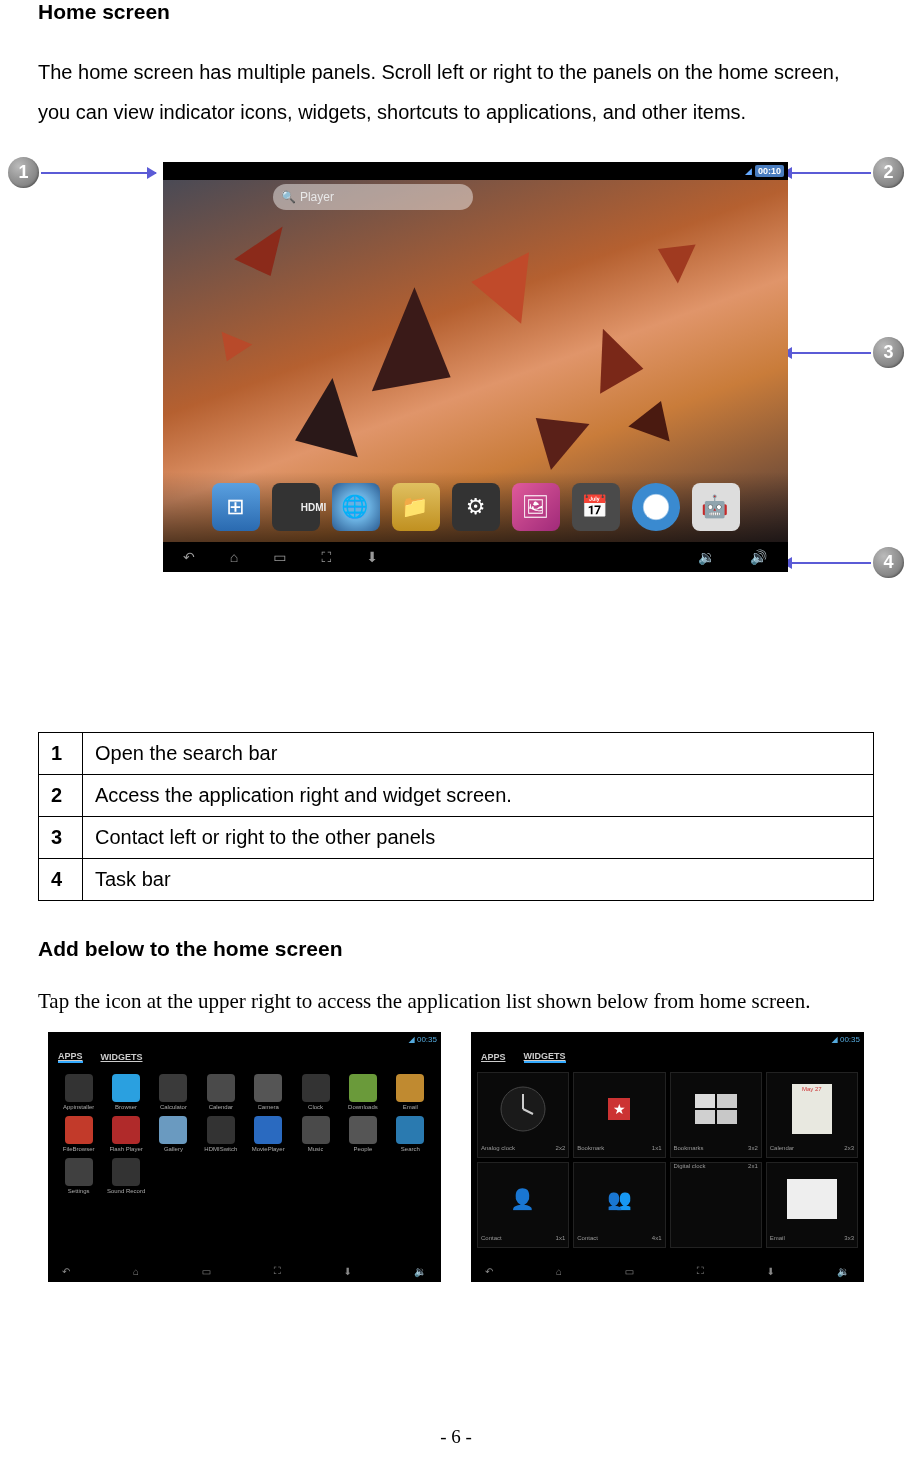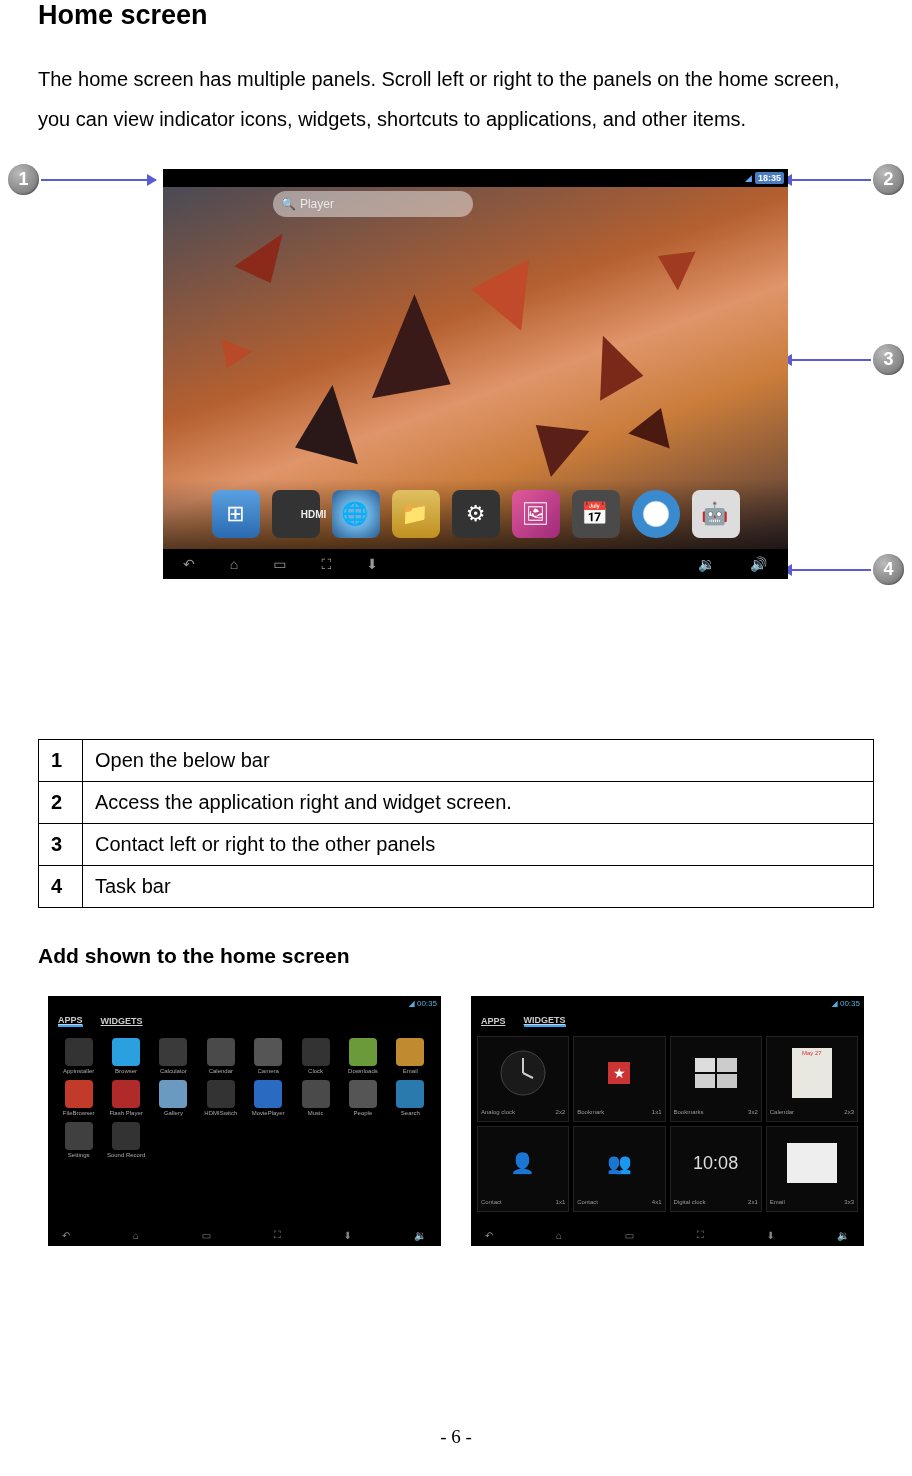--- a/index.html
+++ b/index.html
@@ -8,21 +8,21 @@
     width: 912px;
     height: 1476px;
     position: relative;
     background: #fff;
     color: #000;
   }
   .page {
     padding: 0 38px 0 38px;
   }
   h1.heading {
-    font-size: 27px;
+    font-size: 21px;
     font-weight: bold;
     margin-top: 0px;
     margin-bottom: 28px;
   }
   p.body {
     font-size: 20px;
     line-height: 2.0;
   }
   
   .figure-wrap {
@@ -182,21 +182,21 @@
         <div style="position:absolute;left:320px;top:70px;width:0;height:0;border-left:25px solid transparent;border-right:40px solid transparent;border-bottom:60px solid #c04a2a;transform:rotate(40deg);"></div>
         <div style="position:absolute;left:420px;top:150px;width:0;height:0;border-left:35px solid transparent;border-right:15px solid transparent;border-bottom:55px solid #7a2818;transform:rotate(-30deg);"></div>
         <div style="position:absolute;left:140px;top:200px;width:0;height:0;border-left:20px solid transparent;border-right:45px solid transparent;border-bottom:70px solid #2a1818;transform:rotate(15deg);"></div>
         <div style="position:absolute;left:500px;top:60px;width:0;height:0;border-left:15px solid transparent;border-right:25px solid transparent;border-bottom:35px solid #a03a20;transform:rotate(60deg);"></div>
         <div style="position:absolute;left:360px;top:230px;width:0;height:0;border-left:30px solid transparent;border-right:30px solid transparent;border-bottom:45px solid #5a2018;transform:rotate(-50deg);"></div>
         <div style="position:absolute;left:60px;top:150px;width:0;height:0;border-left:18px solid transparent;border-right:12px solid transparent;border-bottom:28px solid #b84a2a;transform:rotate(80deg);"></div>
         <div style="position:absolute;left:470px;top:220px;width:0;height:0;border-left:22px solid transparent;border-right:22px solid transparent;border-bottom:35px solid #4a1a10;transform:rotate(20deg);"></div>
       </div>
       <div class="status-bar">
         <span class="wifi">◢</span>
-        <span class="time">18:35</span>
+        <span class="time">00:10</span>
       </div>
       <div class="search-widget">
         <span class="g">🔍</span>
         <span class="txt">Player</span>
       </div>
       <div class="dock">
         <div class="app" style="background:linear-gradient(#5aa0e0,#2a6ab0);">⊞</div>
         <div class="app" style="background:#333;color:#eee;font-size:10px;font-weight:bold;padding-left:36px;">HDMI</div>
         <div class="app" style="background:radial-gradient(circle,#6ab0e0 40%,#2a5a90 100%);">🌐</div>
         <div class="app" style="background:linear-gradient(#e0c060,#c09020);">📁</div>
@@ -219,38 +219,39 @@
           <span>🔊</span>
         </div>
       </div>
     </div>
   </div>
 
   <table class="legend">
     <tbody id="legend-body">
         <tr>
           <td class="num">1</td>
-          <td>Open the below bar</td>
+          <td>Open the search bar</td>
         </tr>
         <tr>
           <td class="num">2</td>
           <td>Access the application right and widget screen.</td>
         </tr>
         <tr>
           <td class="num">3</td>
           <td>Contact left or right to the other panels</td>
         </tr>
         <tr>
           <td class="num">4</td>
           <td>Task bar</td>
         </tr>
       </tbody>
   </table>
 
-  <h2 class="sub">Add shown to the home screen</h2>
+  <h2 class="sub">Add below to the home screen</h2>
+  <p class="serif">Tap the icon at the upper right to access the application list shown below from home screen.</p>
 
   <div class="thumbs">
 
     <div class="thumb thumb-apps">
       <div class="tbar">
           <span>◢ 00:35</span>
         </div>
       <div class="tabs">
         <span style="border-bottom:2px solid #3af;">APPS</span>
         <span>WIDGETS</span>
@@ -401,23 +402,20 @@
             </div>
           </div>
           <div class="wcell">
             <div class="wprev">👥</div>
             <div class="wlbl">
               <span>Contact</span>
               <span>4x1</span>
             </div>
           </div>
           <div class="wcell">
-            <div class="wprev">
-              <span style="color:#ddd;font-size:18px;font-family:sans-serif;">10:08</span>
-            </div>
             <div class="wlbl">
               <span>Digital clock</span>
               <span>2x1</span>
             </div>
           </div>
           <div class="wcell">
             <div class="wprev">
               <div style="width:50px;height:40px;background:#eee;"></div>
             </div>
             <div class="wlbl">

